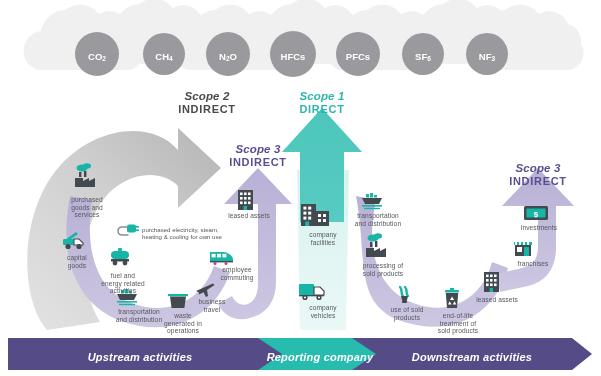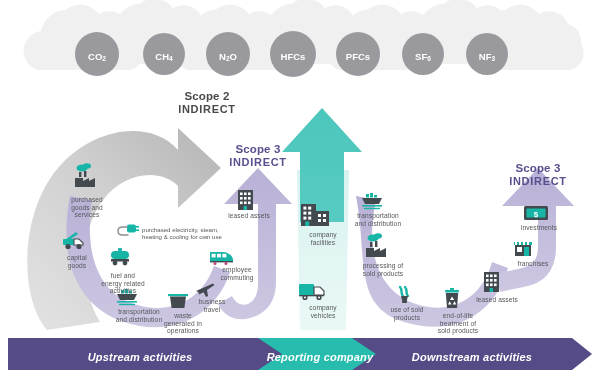--- a/index.html
+++ b/index.html
@@ -9,21 +9,21 @@
   #stage svg.layer{position:absolute;left:0;top:0;width:601px;height:376px;}
 
   .lbl{position:absolute;text-align:center;color:#55575b;
        font-size:6.6px;line-height:7.6px;letter-spacing:.1px;
        white-space:pre-line;pointer-events:none;}
   .gastxt{fill:#ffffff;font-size:9.5px;font-weight:bold;
           font-family:"Liberation Sans",sans-serif;}
   .gastxt tspan.sub{font-size:6.6px;}
 
   .scope-title{position:absolute;text-align:center;white-space:nowrap;}
-  .scope-title .s1{font-size:11.5px;font-weight:bold;
+  .scope-title .s1{font-size:11.5px;font-style:italic;font-weight:bold;
                    letter-spacing:.1px;display:block;}
   .scope-title .s2{font-size:11px;font-weight:bold;letter-spacing:.7px;display:block;margin-top:.5px;}
   .sc-gray .s1,.sc-gray .s2{color:#4a4a4a;}
   .sc-teal .s1,.sc-teal .s2{color:#2cb5ab;}
   .sc-purp .s1,.sc-purp .s2{color:#584f8e;}
 
   .bandtxt{fill:#ffffff;font-size:11px;font-style:italic;font-weight:bold;
            font-family:"Liberation Sans",sans-serif;letter-spacing:.2px;}
 
   .plugtxt{position:absolute;color:#55575b;font-size:6.1px;line-height:7.4px;
@@ -301,20 +301,24 @@
   <div class="scope-title sc-gray" style="left:152px;top:90px;width:110px;">
     <span class="s1">Scope 2</span>
     <span class="s2">INDIRECT</span>
   </div>
 
   <div class="scope-title sc-purp" style="left:203px;top:143px;width:110px;">
     <span class="s1">Scope 3</span>
     <span class="s2">INDIRECT</span>
   </div>
 
+  <div class="scope-title sc-teal" style="left:267px;top:90px;width:110px;">
+    <span class="s1">Scope 1</span>
+    <span class="s2">DIRECT</span>
+  </div>
 
   <div class="scope-title sc-purp" style="left:483px;top:162px;width:110px;">
     <span class="s1">Scope 3</span>
     <span class="s2">INDIRECT</span>
   </div>
 
   <div class="plugtxt" style="left:142px;top:226px;width:104px;">purchased electricity, steam,
 heating &amp; cooling for own use</div>
 
   <div class="lbl" style="left:56px;top:196px;width:62px;">purchased

